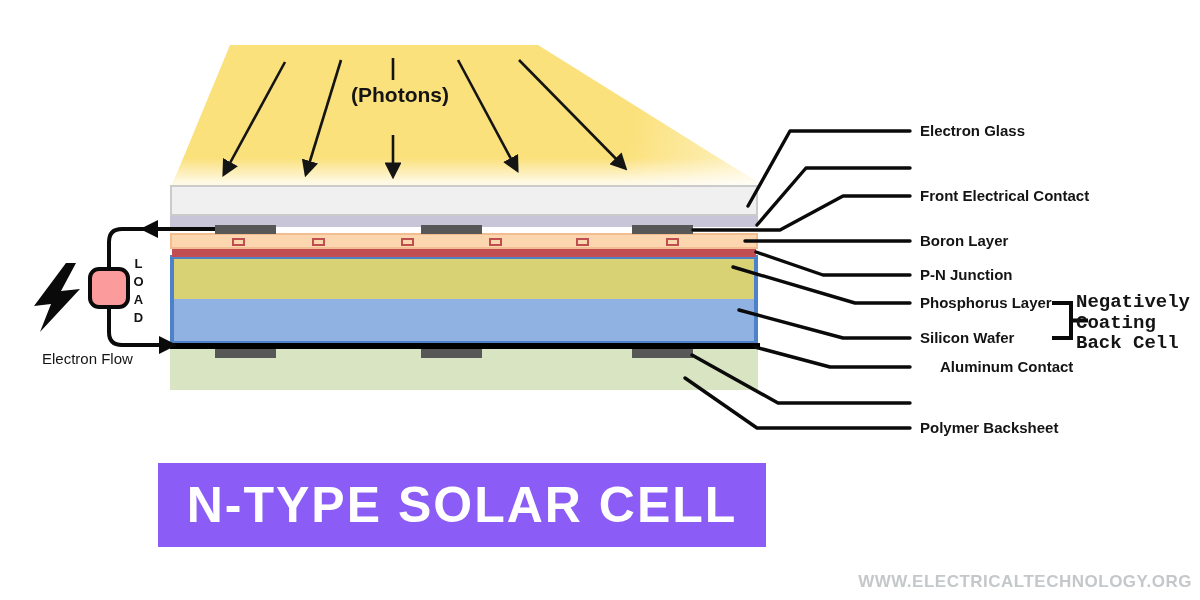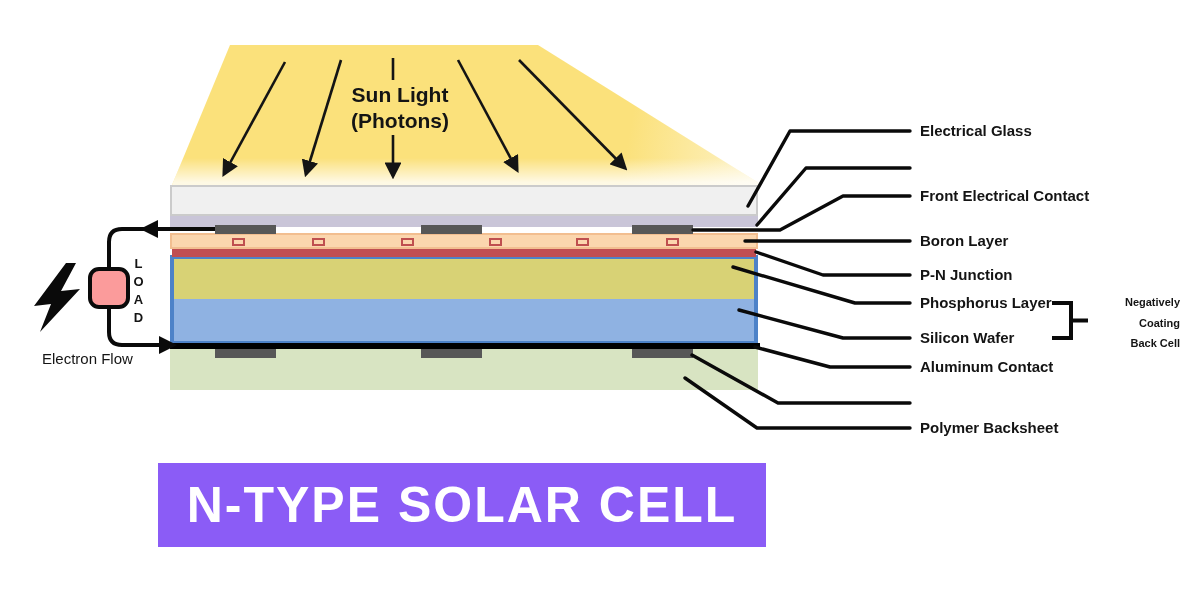--- a/index.html
+++ b/index.html
@@ -25,22 +25,22 @@
   .pn{left:172px;top:249px;width:584px;height:8px;background:#C04E52;z-index:2;}
   .wafer{left:170px;top:255px;width:588px;height:90px;border:4px solid #4D82C8;background:#8FB2E2;z-index:1;display:flex;flex-direction:column;}
   .phos{height:40px;background:#D8D275;}
   .sili{flex:1;background:#8FB2E2;}
   .backline{left:170px;top:343px;width:590px;height:6px;background:#000;z-index:2;}
   .backsheet{left:170px;top:349px;width:588px;height:41px;background:#D8E4C2;z-index:1;}
 
   
   .rlabel{position:absolute;left:920px;height:20px;line-height:20px;font-size:15px;
     font-weight:600;color:#141414;white-space:nowrap;z-index:6;}
-  .negcharge{position:absolute;left:1076px;top:292px;width:104px;text-align:right;
-    font-size:11px;line-height:20.5px;font-weight:600;color:#141414;z-index:6;}
+  .negcharge{position:absolute;left:1076px;top:292px;width:104px;text-align:left;
+    font-size:19px;line-height:20.5px;font-weight:600;color:#141414;z-index:6;font-family:Liberation Mono, monospace;}
 
   
   .load-box{position:absolute;left:88px;top:267px;width:42px;height:42px;background:#FB9B9B;
     border:4px solid #0A0A0A;border-radius:11px;box-sizing:border-box;z-index:6;}
   .load-label{position:absolute;left:131px;top:256px;height:64px;writing-mode:vertical-lr;
     text-orientation:upright;font-size:13px;font-weight:700;letter-spacing:3px;color:#141414;z-index:6;}
   .eflow{position:absolute;left:42px;top:350px;width:120px;font-size:15px;font-weight:400;color:#141414;z-index:6;}
 
   
   .banner{position:absolute;left:158px;top:463px;width:608px;height:84px;background:#8b5cf6;
@@ -51,21 +51,20 @@
 
   svg.overlay{position:absolute;left:0;top:0;z-index:5;}
 </style>
 </head>
 <body>
 
 <div class="stage">
 
   <div class="sun-beam"></div>
   <div class="sun-label">
-    <div>Sun Light</div>
     <div>(Photons)</div>
   </div>
 
   <div class="layer glass"></div>
   <div class="layer arc"></div>
 
   <div class="contact" style="left:215px;top:225px;"></div>
   <div class="contact" style="left:421px;top:225px;"></div>
   <div class="contact" style="left:632px;top:225px;"></div>
 
@@ -123,37 +122,38 @@
     <path d="M1052,303 L1071,303 L1071,338 L1052,338 M1071,320.5 L1088,320.5" stroke="#0A0A0A" stroke-width="4" fill="none"></path>
 
     <path d="M215,229 L122,229 Q109,229 109,242 L109,267" stroke="#0A0A0A" stroke-width="4" fill="none"></path>
     <path d="M109,309 L109,332 Q109,345 122,345 L164,345" stroke="#0A0A0A" stroke-width="4" fill="none"></path>
     <polygon points="140,229 158,220 158,238" fill="#0A0A0A"></polygon>
     <polygon points="177,345 159,336 159,354" fill="#0A0A0A"></polygon>
 
     <path d="M66,263 L34,306 L51,304 L40,332 L80,289 L61,291 L76,263 Z" fill="#0A0A0A"></path>
   </svg>
 
-  <div class="rlabel" style="top:121px;">Electrical Glass</div>
+  <div class="rlabel" style="top:121px;">Electron Glass</div>
   <div class="rlabel" style="top:186px;">Front Electrical Contact</div>
   <div class="rlabel" style="top:231px;">Boron Layer</div>
   <div class="rlabel" style="top:265px;text-align:center;">P-N Junction</div>
   <div class="rlabel" style="top:293px;">Phosphorus Layer</div>
   <div class="rlabel" style="top:328px;">Silicon Wafer</div>
-  <div class="rlabel" style="top:357px;">Aluminum Contact</div>
+  <div class="rlabel" style="top:357px;margin-left:20px;">Aluminum Contact</div>
   <div class="rlabel" style="top:418px;">Polymer Backsheet</div>
 
   <div class="negcharge">
     <div>Negatively</div>
     <div>Coating</div>
     <div>Back Cell</div>
   </div>
 
   <div class="load-box"></div>
   <div class="load-label">LOAD</div>
   <div class="eflow">Electron Flow</div>
 
   <div class="banner">
     <span class="banner-text">N-TYPE SOLAR CELL</span>
   </div>
 
+  <div class="watermark">WWW.ELECTRICALTECHNOLOGY.ORG</div>
 
 </div>
 
 </body></html>

